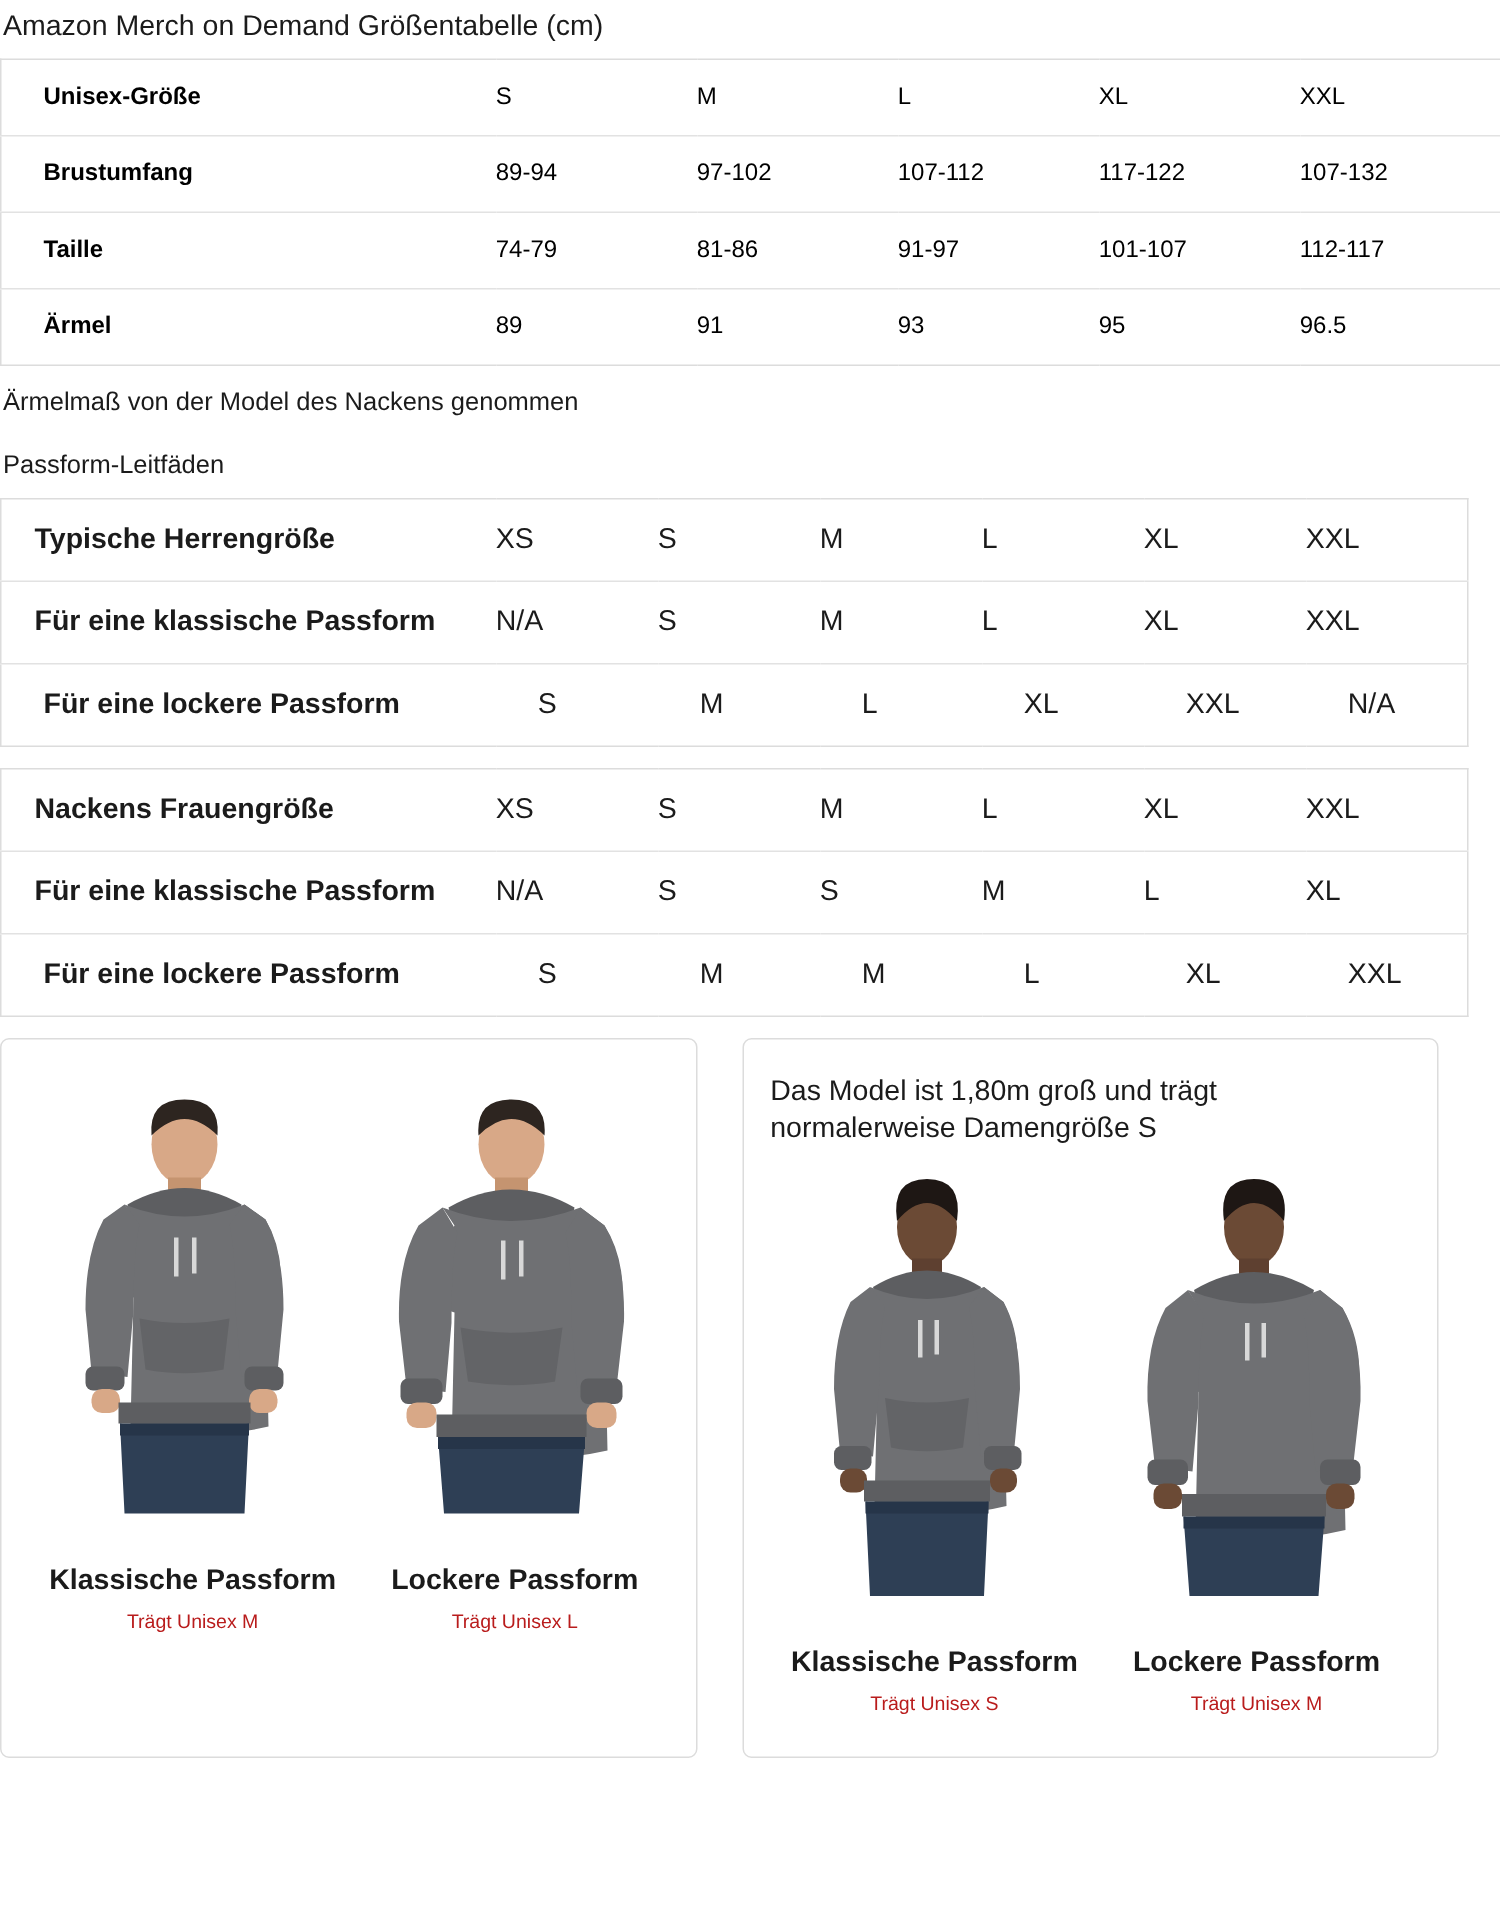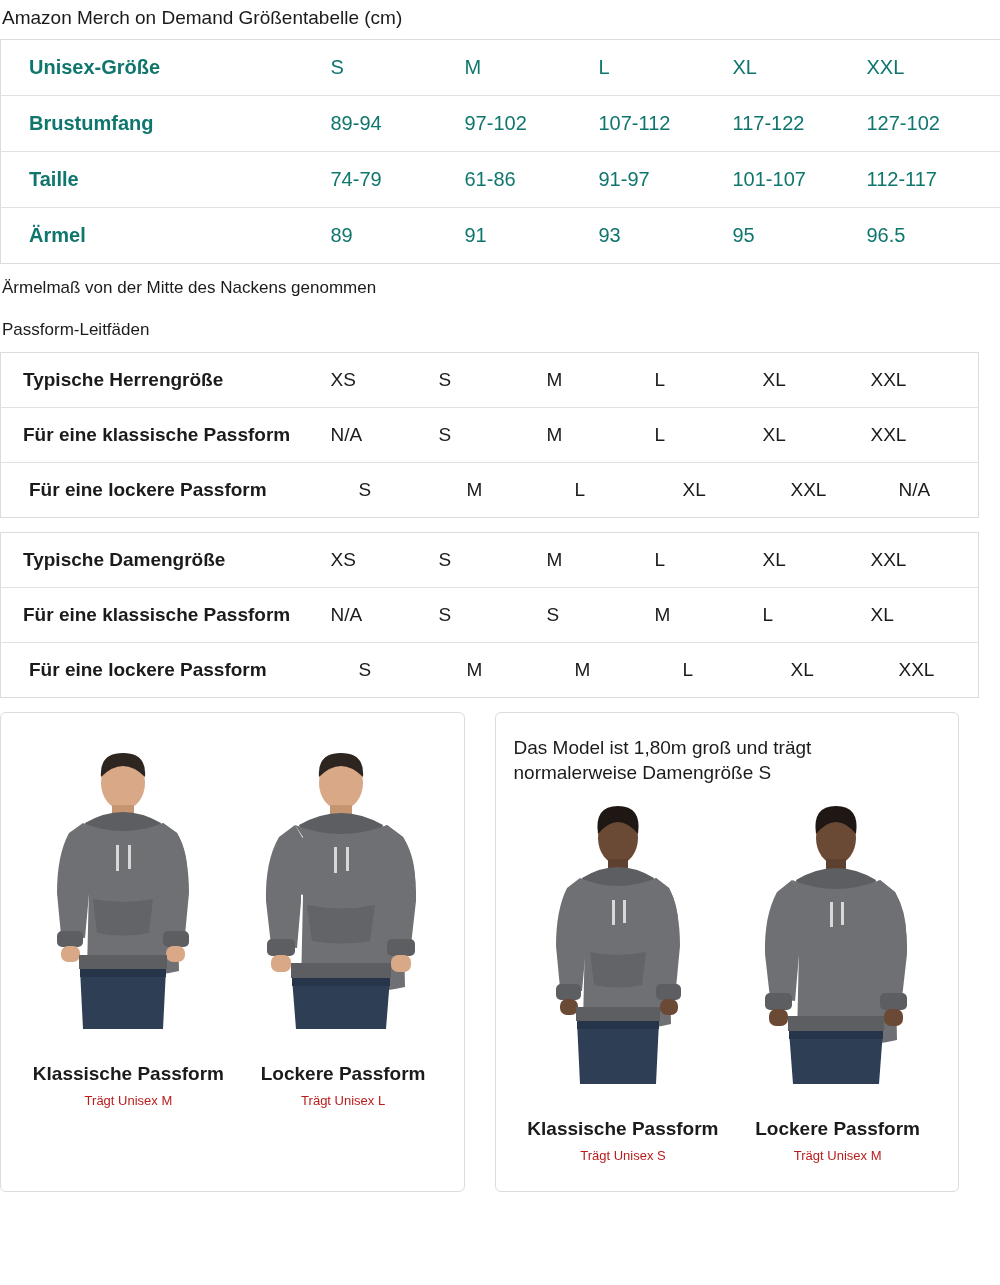--- a/index.html
+++ b/index.html
@@ -31,22 +31,22 @@
   .size-table {
     width: 100%;
     border-collapse: collapse;
     border: 1px solid #dcdcdc;
     border-radius: 4px;
     table-layout: fixed;
   }
   .size-table td {
     border-bottom: 1px solid #e2e2e2;
     padding: 16px 0 16px 0;
-    font-size: 20px;
-    color: #0f766e;
+    font-size: 16px;
+    color: #000000;
     vertical-align: middle;
   }
   .size-table tr:last-child td { border-bottom: none; }
   .size-table td.label {
     font-weight: bold;
     padding-left: 28px;
     width: 330px;
   }
   .size-table td.val {
     font-weight: normal;
@@ -168,42 +168,42 @@
         <td class="val">L</td>
         <td class="val">XL</td>
         <td class="val">XXL</td>
       </tr>
       <tr>
         <td class="label">Brustumfang</td>
         <td class="val">89-94</td>
         <td class="val">97-102</td>
         <td class="val">107-112</td>
         <td class="val">117-122</td>
-        <td class="val">127-102</td>
+        <td class="val">107-132</td>
       </tr>
       <tr>
         <td class="label">Taille</td>
         <td class="val">74-79</td>
-        <td class="val">61-86</td>
+        <td class="val">81-86</td>
         <td class="val">91-97</td>
         <td class="val">101-107</td>
         <td class="val">112-117</td>
       </tr>
       <tr>
         <td class="label">Ärmel</td>
         <td class="val">89</td>
         <td class="val">91</td>
         <td class="val">93</td>
         <td class="val">95</td>
         <td class="val">96.5</td>
       </tr>
     </tbody>
   </table>
 
-  <div class="note">Ärmelmaß von der Mitte des Nackens genommen</div>
+  <div class="note">Ärmelmaß von der Model des Nackens genommen</div>
 
   <div class="section-title">Passform-Leitfäden</div>
 
   <table class="fit-table tbl-fit">
     <colgroup>
         <col class="c0">
         <col class="cx">
         <col class="cx">
         <col class="cx">
         <col class="cx">
@@ -246,21 +246,21 @@
         <col class="c0">
         <col class="cx">
         <col class="cx">
         <col class="cx">
         <col class="cx">
         <col class="cx">
         <col class="cx">
       </colgroup>
     <tbody>
       <tr>
-        <td class="label">Typische Damengröße</td>
+        <td class="label">Nackens Frauengröße</td>
         <td>XS</td>
         <td>S</td>
         <td>M</td>
         <td>L</td>
         <td>XL</td>
         <td>XXL</td>
       </tr>
       <tr>
         <td class="label">Für eine klassische Passform</td>
         <td>N/A</td>

